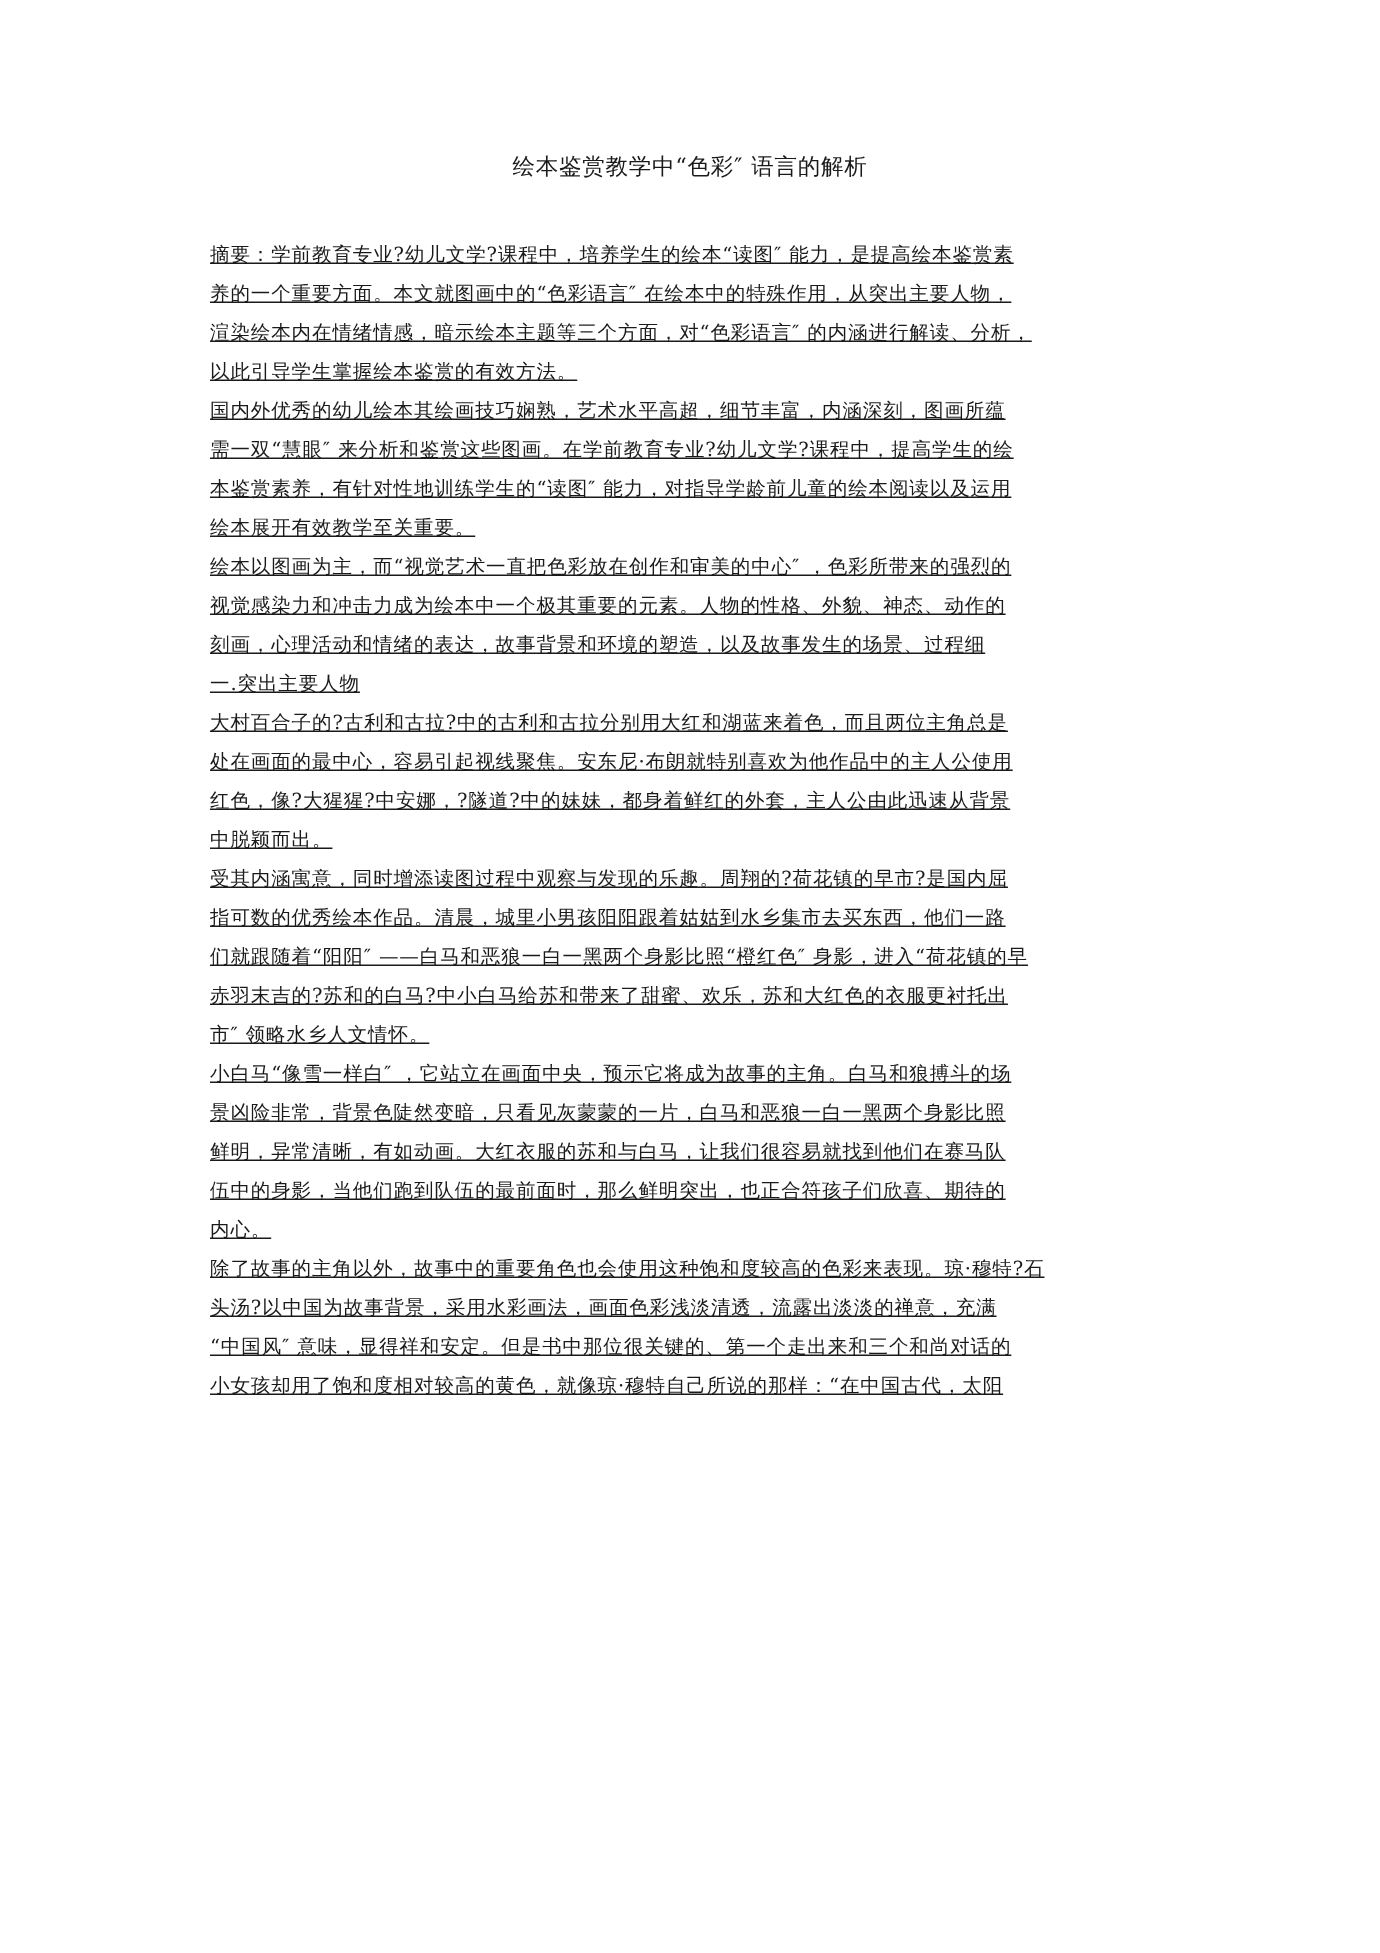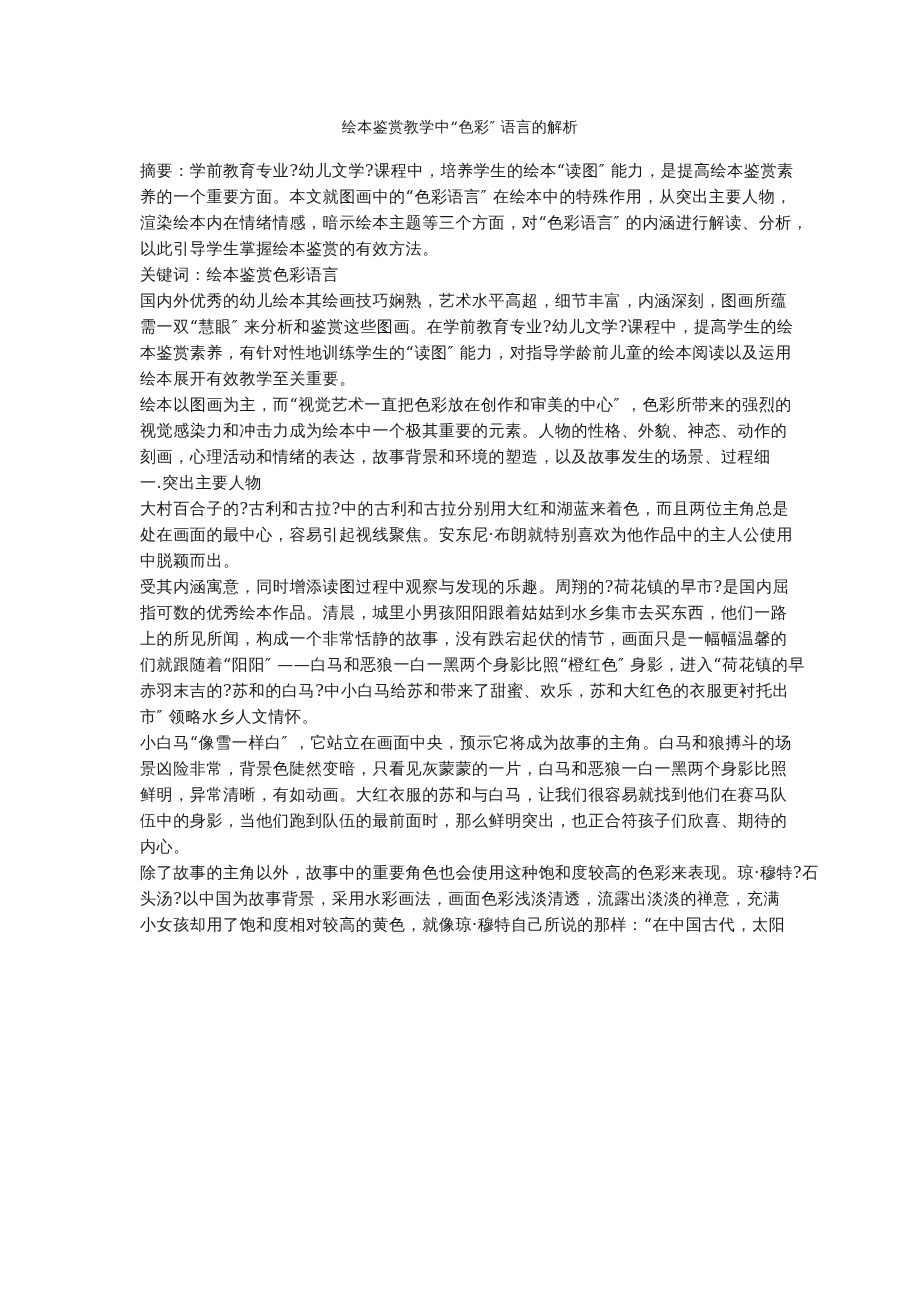--- a/index.html
+++ b/index.html
@@ -18,74 +18,75 @@
     .page {
       position: absolute;
       left: 0;
       top: 0;
       width: 920px;
       height: 1302px;
       background: #ffffff;
     }
     .title {
       position: absolute;
-      top: 116px;
+      top: 100px;
       left: 0;
       width: 920px;
       text-align: center;
       font-size: 15px;
       line-height: 22px;
       letter-spacing: 0.5px;
       white-space: nowrap;
     }
     .body {
       position: absolute;
       top: 158px;
       left: 140px;
       width: 660px;
     }
     .line {
-      font-size: 16px;
+      font-size: 13px;
       line-height: 26px;
       height: 26px;
       white-space: nowrap;
       letter-spacing: 0.6px;
+      text-decoration: underline;
     }
   </style>
 </head>
 <body>
 
 <div class="page">
   <div class="title">绘本鉴赏教学中“色彩″ 语言的解析</div>
 
   <div class="body">
     <div class="line">摘要：学前教育专业?幼儿文学?课程中，培养学生的绘本“读图″ 能力，是提高绘本鉴赏素</div>
     <div class="line">养的一个重要方面。本文就图画中的“色彩语言″ 在绘本中的特殊作用，从突出主要人物，</div>
     <div class="line">渲染绘本内在情绪情感，暗示绘本主题等三个方面，对“色彩语言″ 的内涵进行解读、分析，</div>
     <div class="line">以此引导学生掌握绘本鉴赏的有效方法。</div>
-    <div class="line">关键词：绘本鉴赏色彩语言</div>
     <div class="line">国内外优秀的幼儿绘本其绘画技巧娴熟，艺术水平高超，细节丰富，内涵深刻，图画所蕴</div>
     <div class="line">需一双“慧眼″ 来分析和鉴赏这些图画。在学前教育专业?幼儿文学?课程中，提高学生的绘</div>
     <div class="line">本鉴赏素养，有针对性地训练学生的“读图″ 能力，对指导学龄前儿童的绘本阅读以及运用</div>
     <div class="line">绘本展开有效教学至关重要。</div>
     <div class="line">绘本以图画为主，而“视觉艺术一直把色彩放在创作和审美的中心″ ，色彩所带来的强烈的</div>
     <div class="line">视觉感染力和冲击力成为绘本中一个极其重要的元素。人物的性格、外貌、神态、动作的</div>
     <div class="line">刻画，心理活动和情绪的表达，故事背景和环境的塑造，以及故事发生的场景、过程细</div>
     <div class="line">一.突出主要人物</div>
     <div class="line">大村百合子的?古利和古拉?中的古利和古拉分别用大红和湖蓝来着色，而且两位主角总是</div>
     <div class="line">处在画面的最中心，容易引起视线聚焦。安东尼·布朗就特别喜欢为他作品中的主人公使用</div>
+    <div class="line">红色，像?大猩猩?中安娜，?隧道?中的妹妹，都身着鲜红的外套，主人公由此迅速从背景</div>
     <div class="line">中脱颖而出。</div>
     <div class="line">受其内涵寓意，同时增添读图过程中观察与发现的乐趣。周翔的?荷花镇的早市?是国内屈</div>
     <div class="line">指可数的优秀绘本作品。清晨，城里小男孩阳阳跟着姑姑到水乡集市去买东西，他们一路</div>
-    <div class="line">上的所见所闻，构成一个非常恬静的故事，没有跌宕起伏的情节，画面只是一幅幅温馨的</div>
     <div class="line">们就跟随着“阳阳″ ——白马和恶狼一白一黑两个身影比照“橙红色″ 身影，进入“荷花镇的早</div>
     <div class="line">赤羽末吉的?苏和的白马?中小白马给苏和带来了甜蜜、欢乐，苏和大红色的衣服更衬托出</div>
     <div class="line">市″ 领略水乡人文情怀。</div>
     <div class="line">小白马“像雪一样白″ ，它站立在画面中央，预示它将成为故事的主角。白马和狼搏斗的场</div>
     <div class="line">景凶险非常，背景色陡然变暗，只看见灰蒙蒙的一片，白马和恶狼一白一黑两个身影比照</div>
     <div class="line">鲜明，异常清晰，有如动画。大红衣服的苏和与白马，让我们很容易就找到他们在赛马队</div>
     <div class="line">伍中的身影，当他们跑到队伍的最前面时，那么鲜明突出，也正合符孩子们欣喜、期待的</div>
     <div class="line">内心。</div>
     <div class="line">除了故事的主角以外，故事中的重要角色也会使用这种饱和度较高的色彩来表现。琼·穆特?石</div>
     <div class="line">头汤?以中国为故事背景，采用水彩画法，画面色彩浅淡清透，流露出淡淡的禅意，充满</div>
+    <div class="line">“中国风″ 意味，显得祥和安定。但是书中那位很关键的、第一个走出来和三个和尚对话的</div>
     <div class="line">小女孩却用了饱和度相对较高的黄色，就像琼·穆特自己所说的那样：“在中国古代，太阳</div>
   </div>
 </div>
 
 </body></html>

